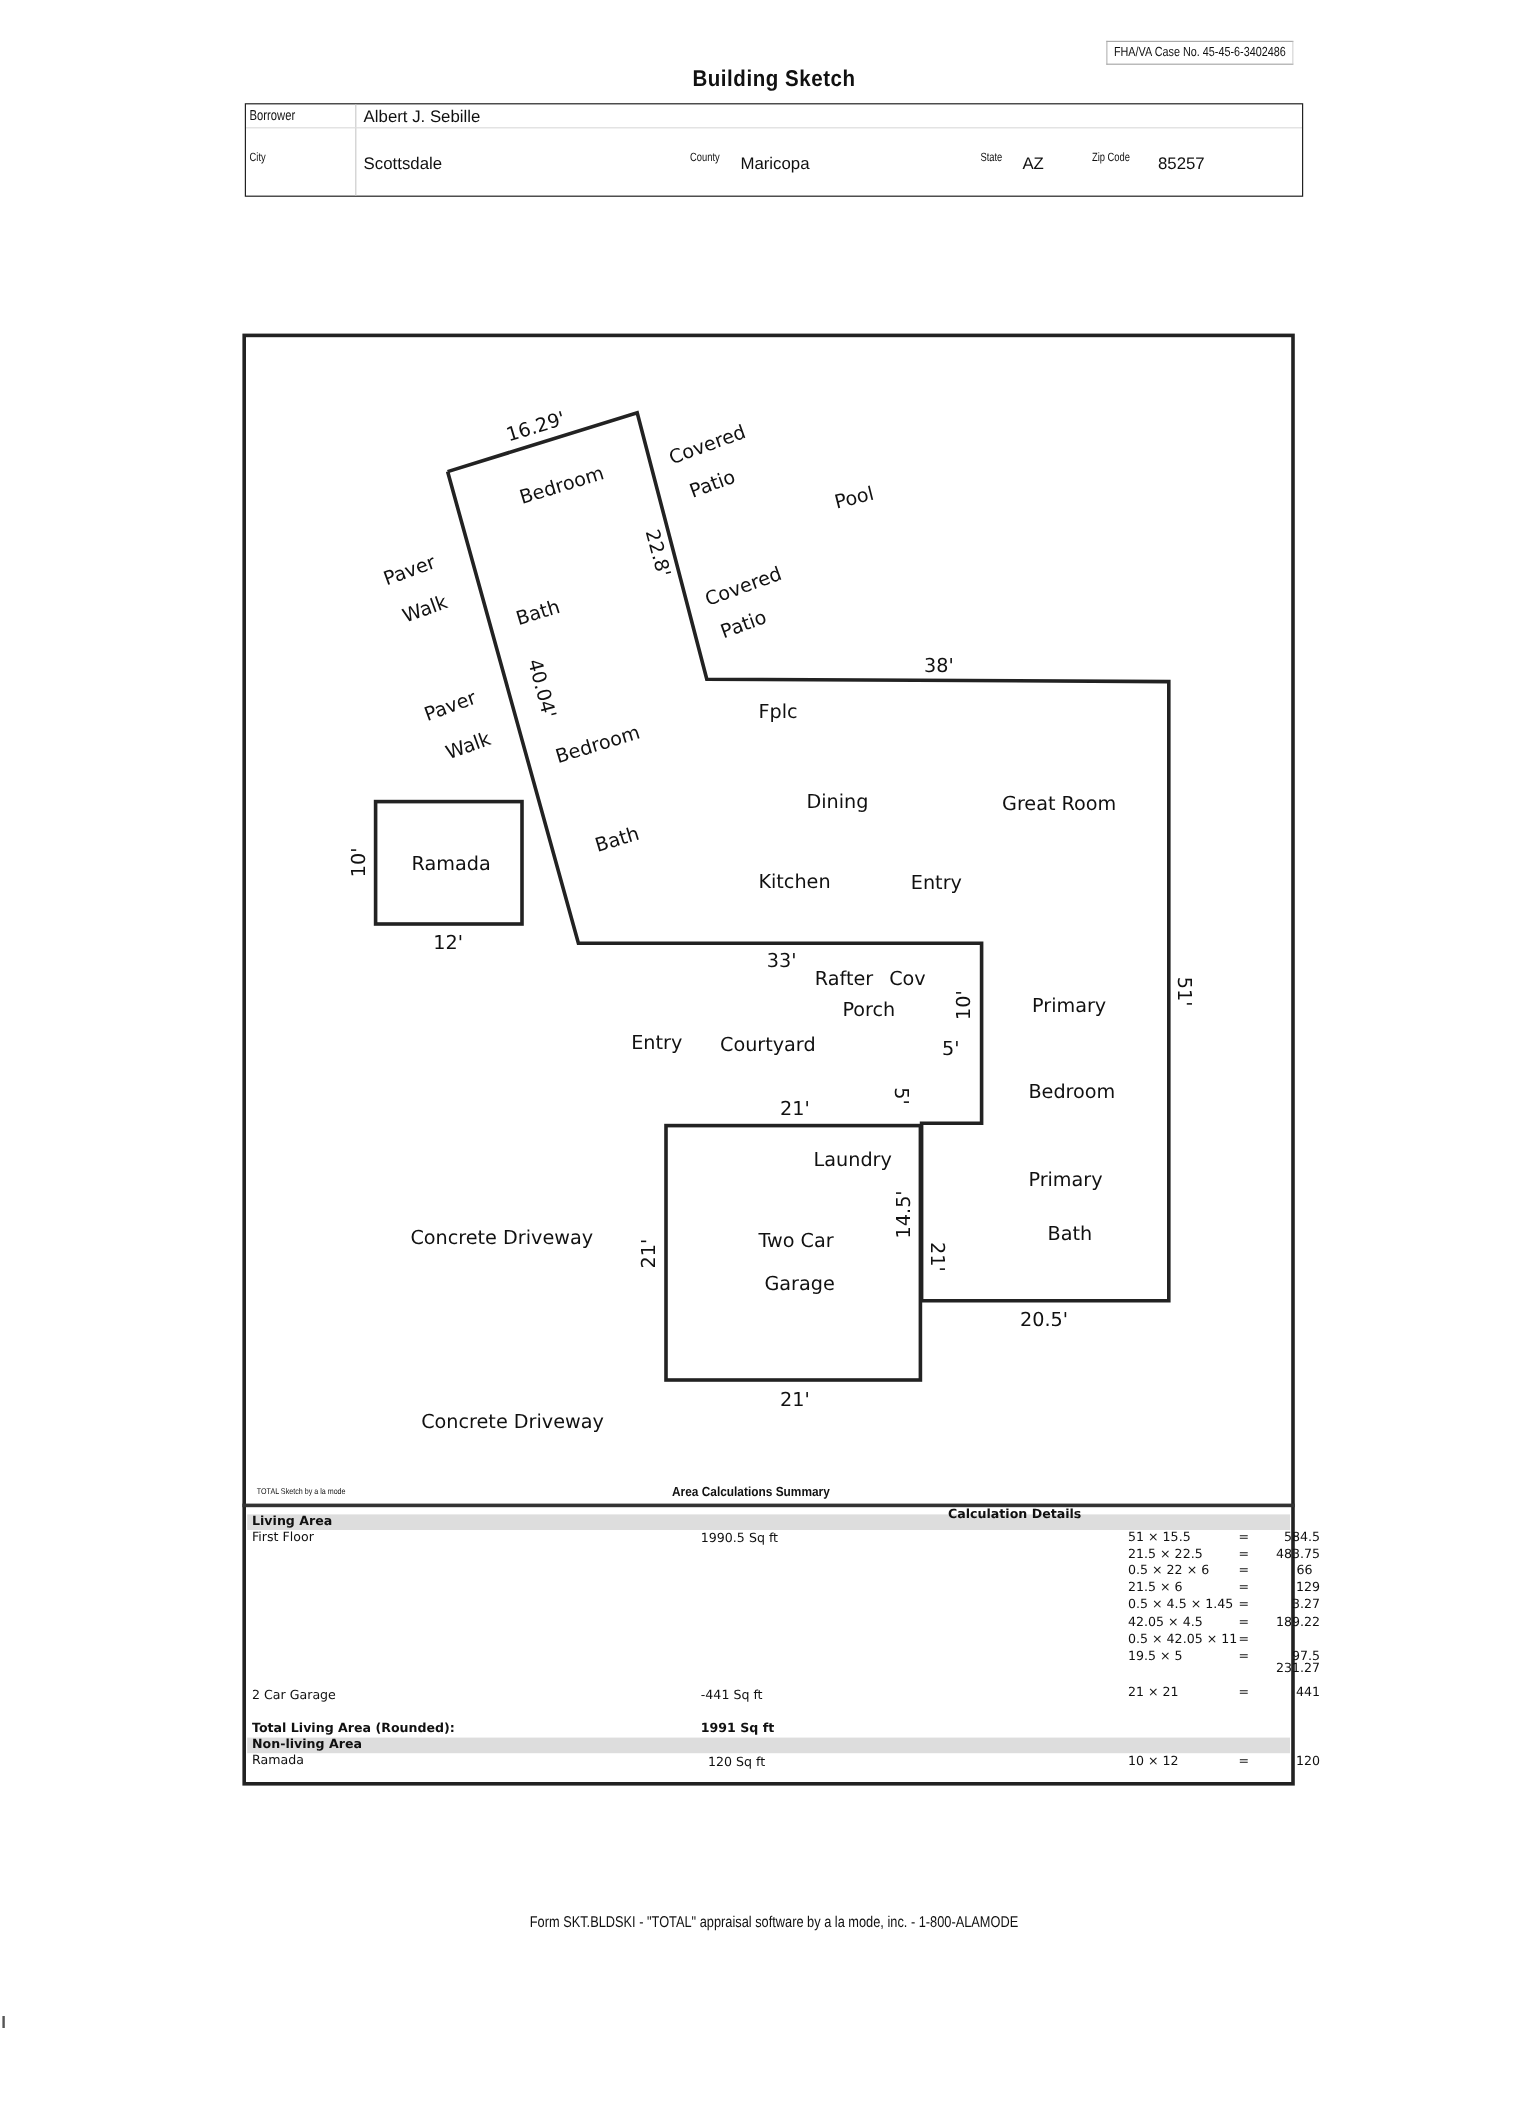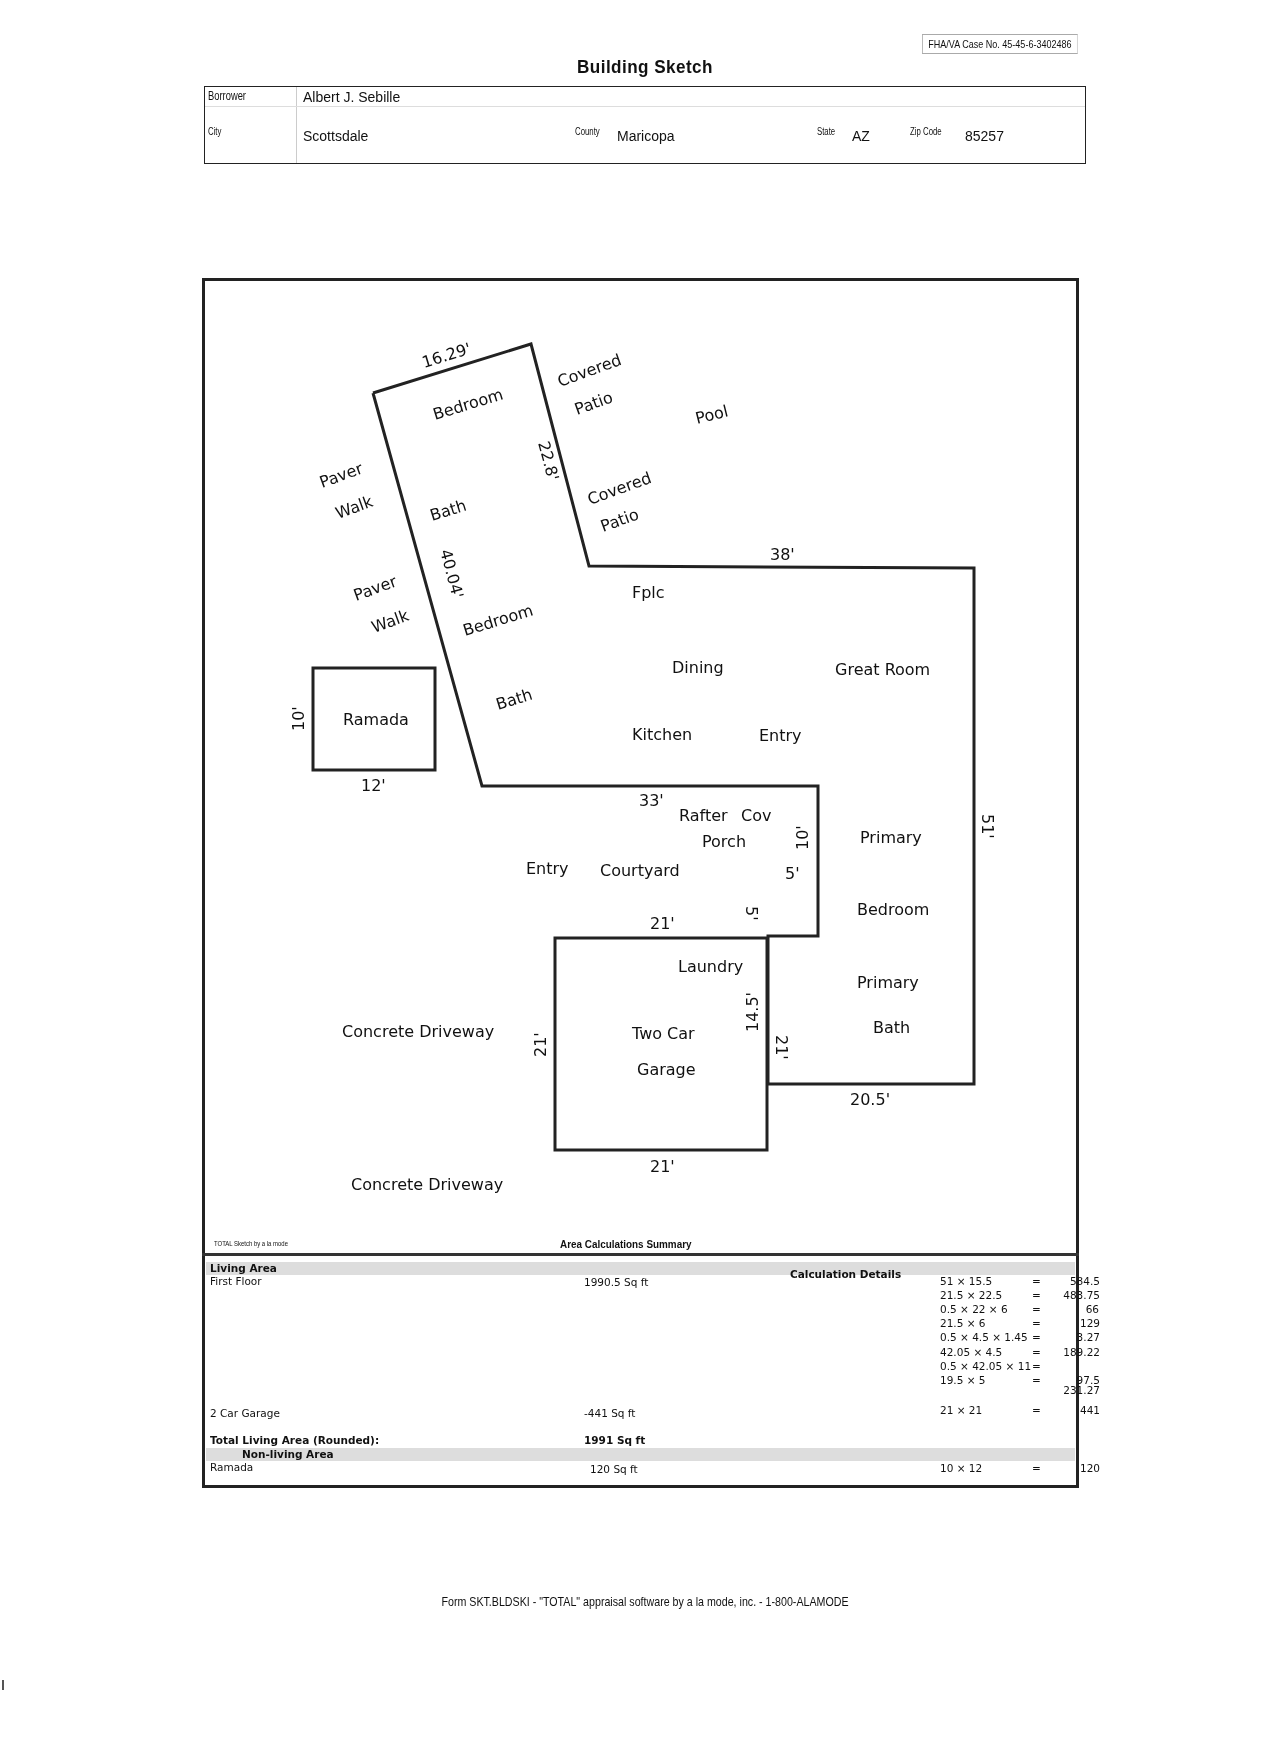--- a/index.html
+++ b/index.html
@@ -121,50 +121,50 @@
   <text class="plan-text" x="650" y="1172">21'</text>
   <text class="plan-text" x="351" y="1190">Concrete Driveway</text>
 </svg>
 
 <div class="abs sm-note">TOTAL Sketch by a la mode</div>
 <div class="abs sum-title">Area Calculations Summary</div>
 
 <div class="abs sum">
   <div class="band" style="top:6px;"></div>
   <div class="cell b" style="left:8px; top:6px;">Living Area</div>
-  <div class="cell b" style="left:588px; top:12px;">Calculation Details</div>
+  <div class="cell b" style="left:588px; top:0;">Calculation Details</div>
   <div class="cell" style="left:8px; top:19px;">First Floor</div>
   <div class="cell" style="left:382px; top:20px;">1990.5 Sq ft</div>
 
   <div class="cell" style="left:8px; top:151px;">2 Car Garage</div>
   <div class="cell" style="left:382px; top:151px;">-441 Sq ft</div>
 
   <div class="cell b" style="left:8px; top:178px;">Total Living Area (Rounded):</div>
   <div class="cell b" style="left:382px; top:178px;">1991 Sq ft</div>
 
   <div class="band" style="top:192px;"></div>
-  <div class="cell b" style="left:8px; top:192px;margin-left:32px;">Non-living Area</div>
+  <div class="cell b" style="left:8px; top:192px;">Non-living Area</div>
   <div class="cell" style="left:8px; top:205px;">Ramada</div>
   <div class="cell" style="left:388px; top:207px;">120 Sq ft</div>
 </div>
 
 <div class="calc" style="top:1275px;">
     <span class="expr">51 × 15.5</span>
     <span class="eq" style="left:92px;">=</span>
     <span class="res" style="left:100px;">584.5</span>
   </div>
 <div class="calc" style="top:1289px;">
     <span class="expr">21.5 × 22.5</span>
     <span class="eq" style="left:92px;">=</span>
     <span class="res" style="left:100px;">483.75</span>
   </div>
 <div class="calc" style="top:1303px;">
     <span class="expr">0.5 × 22 × 6</span>
     <span class="eq" style="left:92px;">=</span>
-    <span class="res" style="left:99px;">66</span>
+    <span class="res" style="left:117px;text-align:center;">66</span>
   </div>
 <div class="calc" style="top:1317px;">
     <span class="expr">21.5 × 6</span>
     <span class="eq" style="left:92px;">=</span>
     <span class="res" style="left:100px;">129</span>
   </div>
 <div class="calc" style="top:1331px;">
     <span class="expr">0.5 × 4.5 × 1.45</span>
     <span class="eq" style="left:92px;">=</span>
     <span class="res" style="left:100px;">3.27</span>

